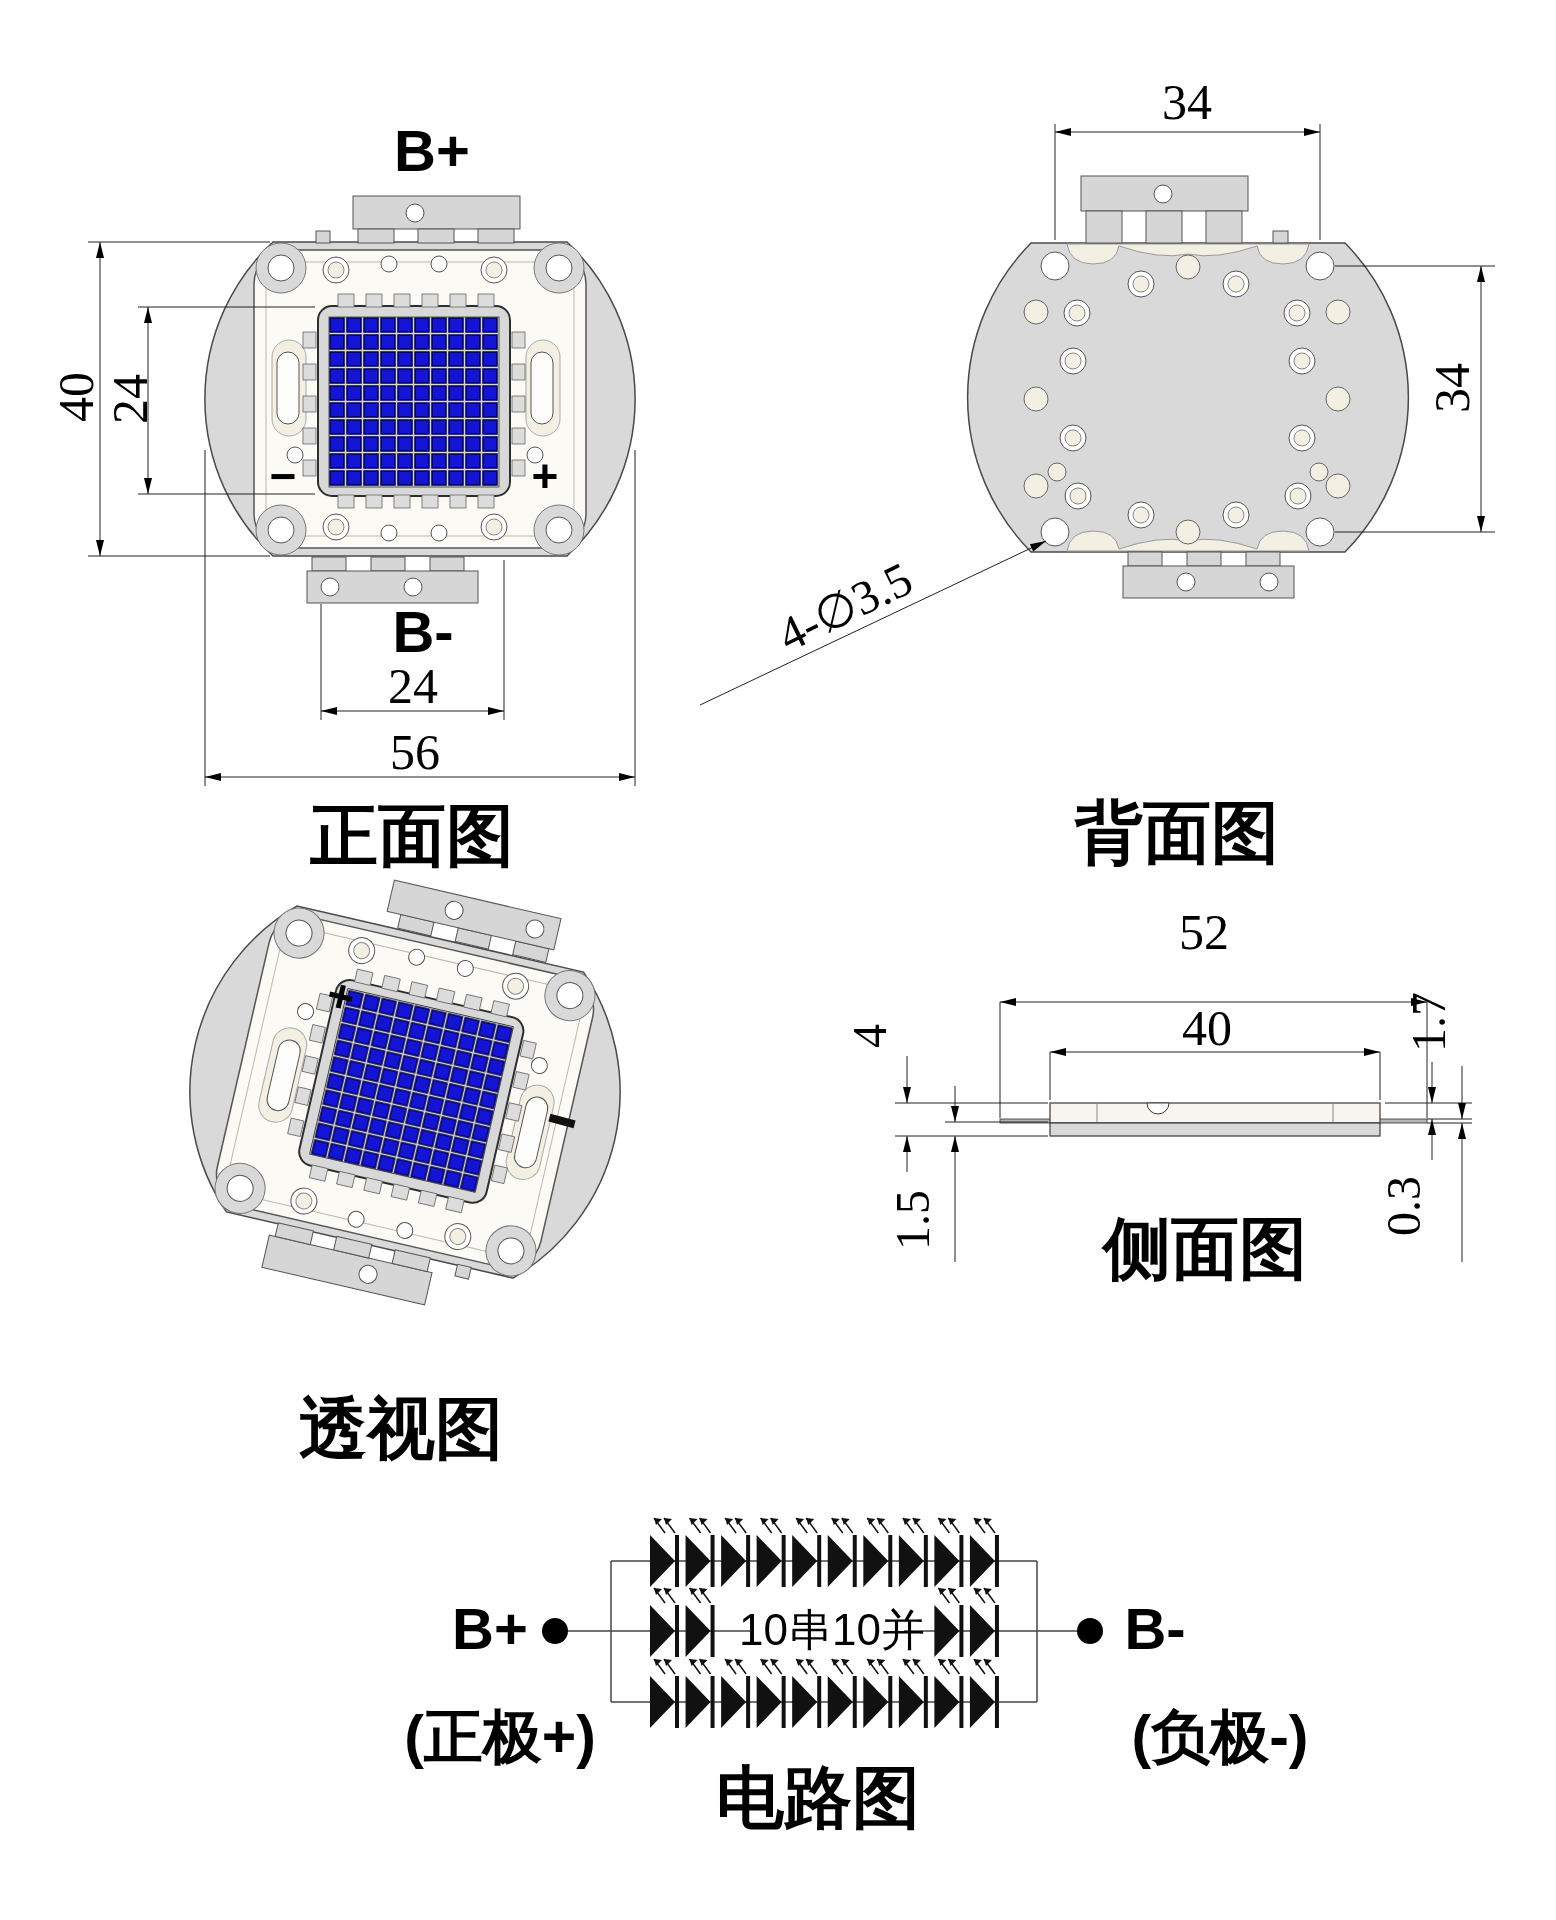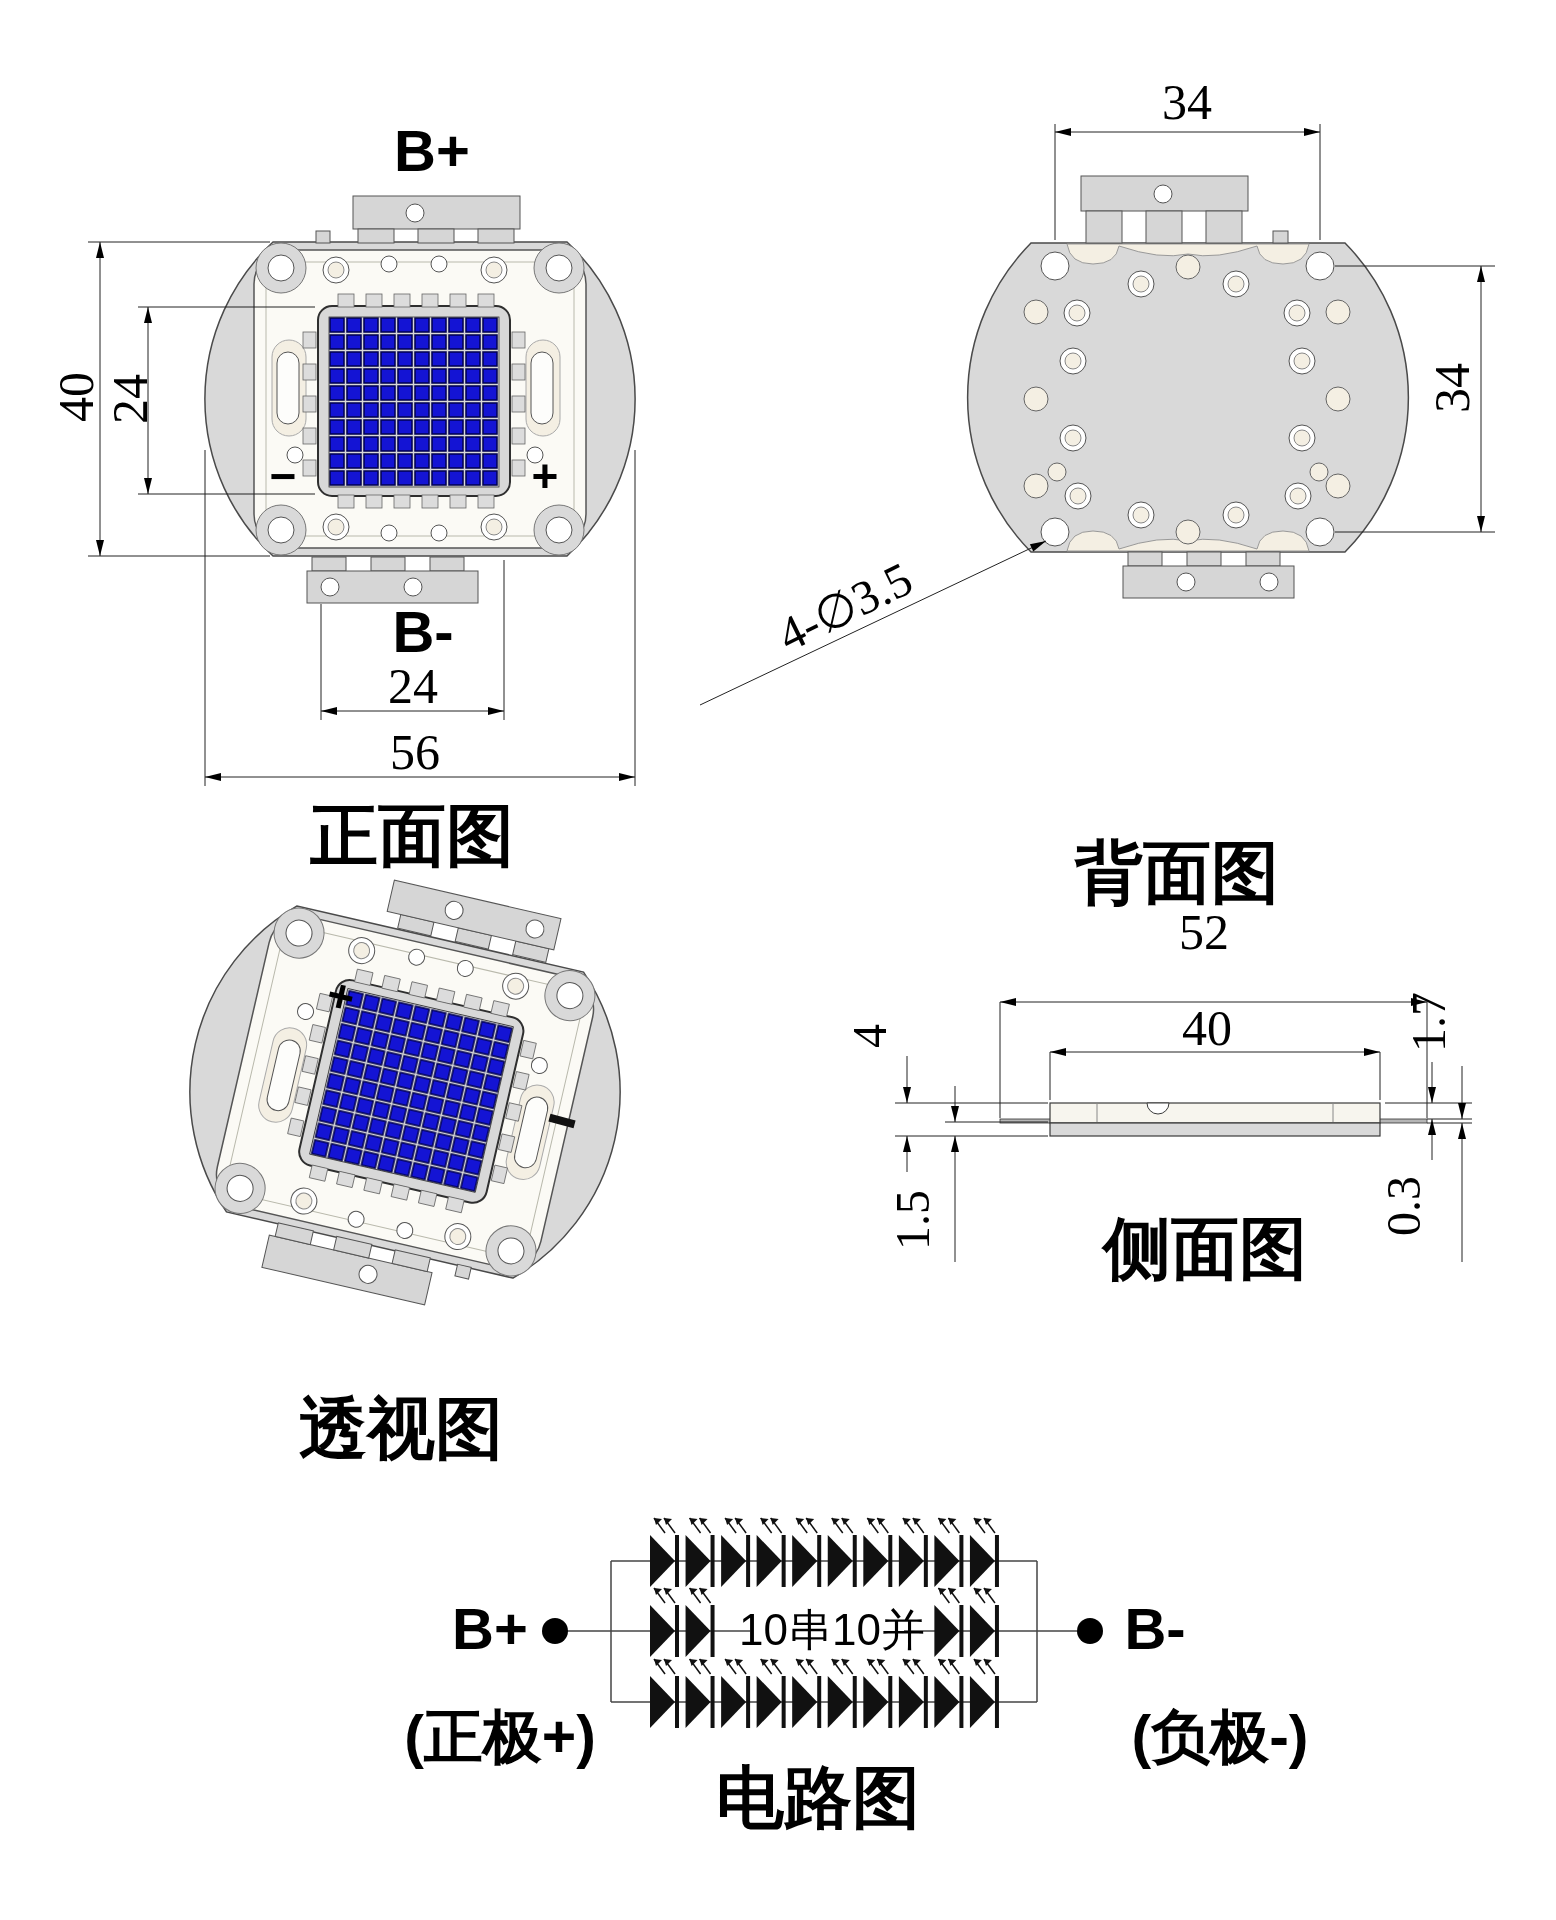--- a/index.html
+++ b/index.html
@@ -477,21 +477,21 @@
 <div class="t sign" style="left:283px;top:476px;">−</div>
 <div class="t sign" style="left:545px;top:476px;">+</div>
 <div class="t blabel" style="left:423px;top:632px;">B-</div>
 <div class="t dim" style="left:413px;top:686px;">24</div>
 <div class="t dim" style="left:415px;top:752px;">56</div>
 <div class="t title" style="left:412px;top:835px;">正面图</div>
 
 <div class="t dim" style="left:1187px;top:102px;">34</div>
 <div class="t dim rot" style="left:1452px;top:388px;">34</div>
 <div class="t dim-sm" style="left:845px;top:607px;transform:translate(-50%,-50%) rotate(-26deg);">4-∅3.5</div>
-<div class="t title" style="left:1177px;top:832px;margin-top:40px;">背面图</div>
+<div class="t title" style="left:1177px;top:832px;">背面图</div>
 
 <div class="t sign" style="left:341px;top:996px;transform:translate(-50%,-50%) rotate(13deg);">+</div>
 <div class="t title" style="left:401px;top:1428px;">透视图</div>
 
 <div class="t dim" style="left:1204px;top:932px;">52</div>
 <div class="t dim" style="left:1207px;top:1028px;">40</div>
 <div class="t dim-sm rot" style="left:870px;top:1036px;">4</div>
 <div class="t dim-sm rot" style="left:913px;top:1220px;">1.5</div>
 <div class="t dim-sm rot" style="left:1429px;top:1022px;">1.7</div>
 <div class="t dim-sm rot" style="left:1404px;top:1206px;">0.3</div>

